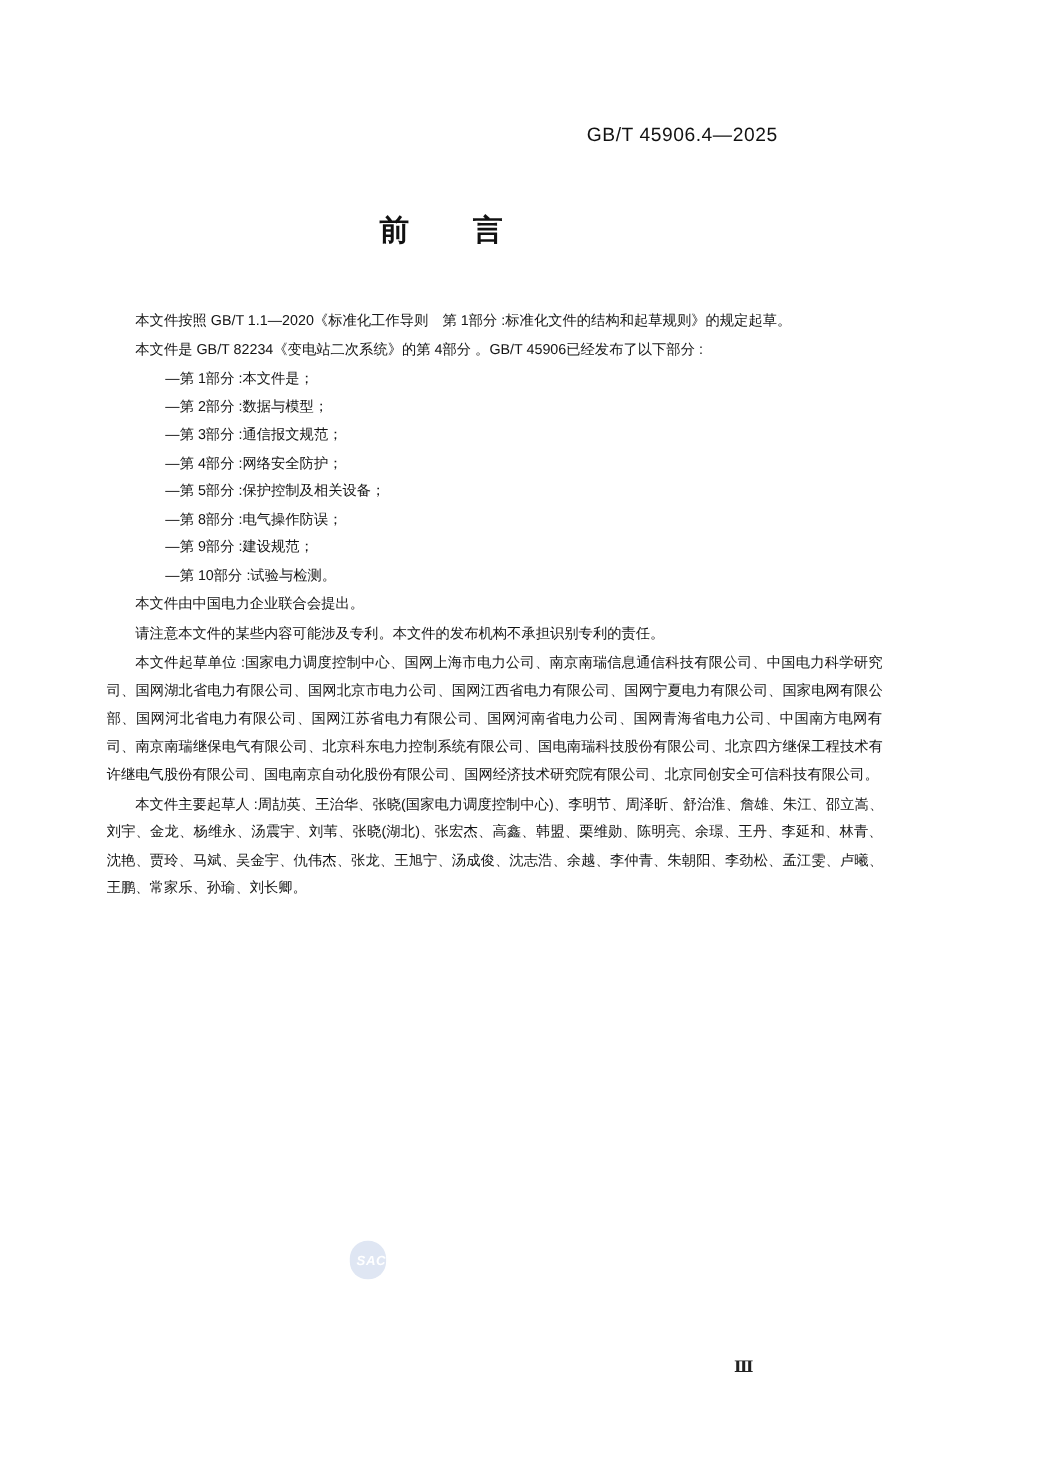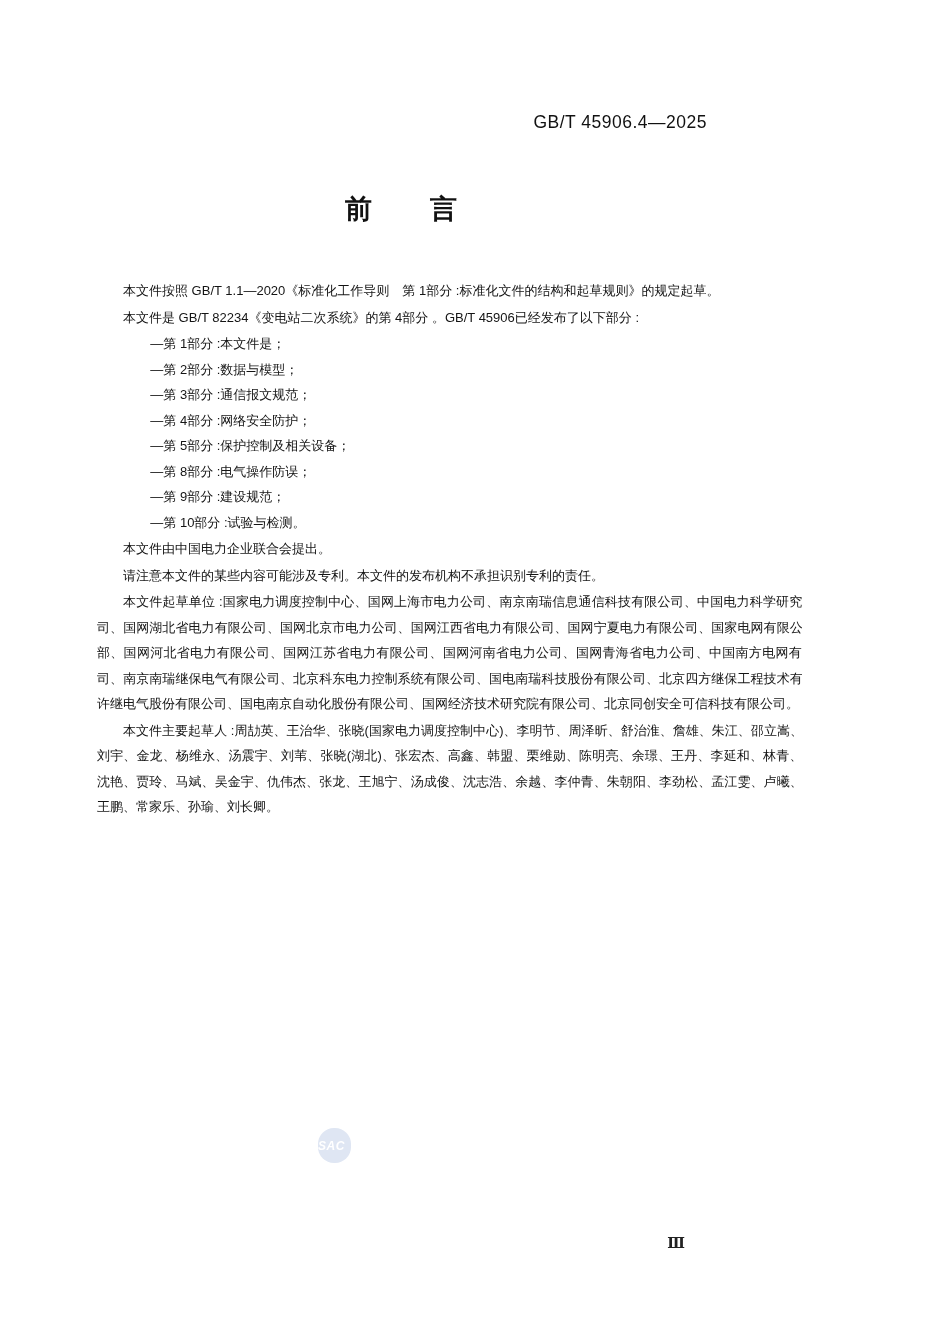--- a/index.html
+++ b/index.html
@@ -52,21 +52,21 @@
     margin-left: 4.1em;
     text-align: left;
   }
   .watermark {
     position: absolute;
     left: 318px; top: 1128px;
     width: 33px; height: 35px;
     border-radius: 16px;
     display: flex;
     align-items: center;
-    justify-content: flex-start;
+    justify-content: flex-end;
     font-size: 12px;
     font-weight: bold;
     font-style: italic;
     letter-spacing: 0.5px;
   }
   .page-number {
     position: absolute;
     right: 117px; bottom: 92px;
     font-size: 14.5px;
     font-weight: bold;

